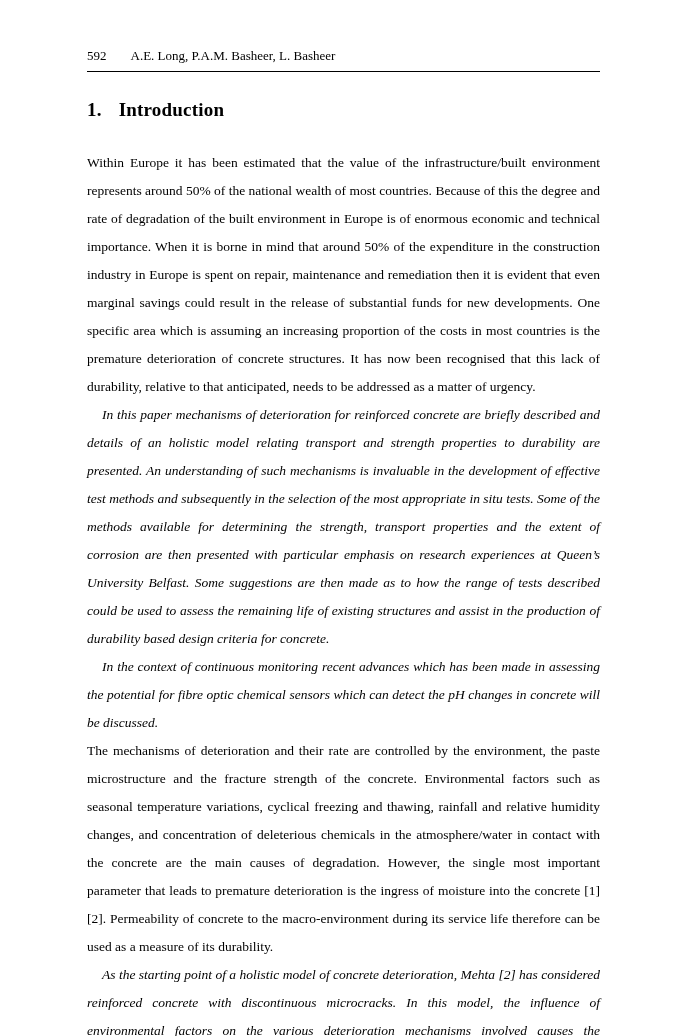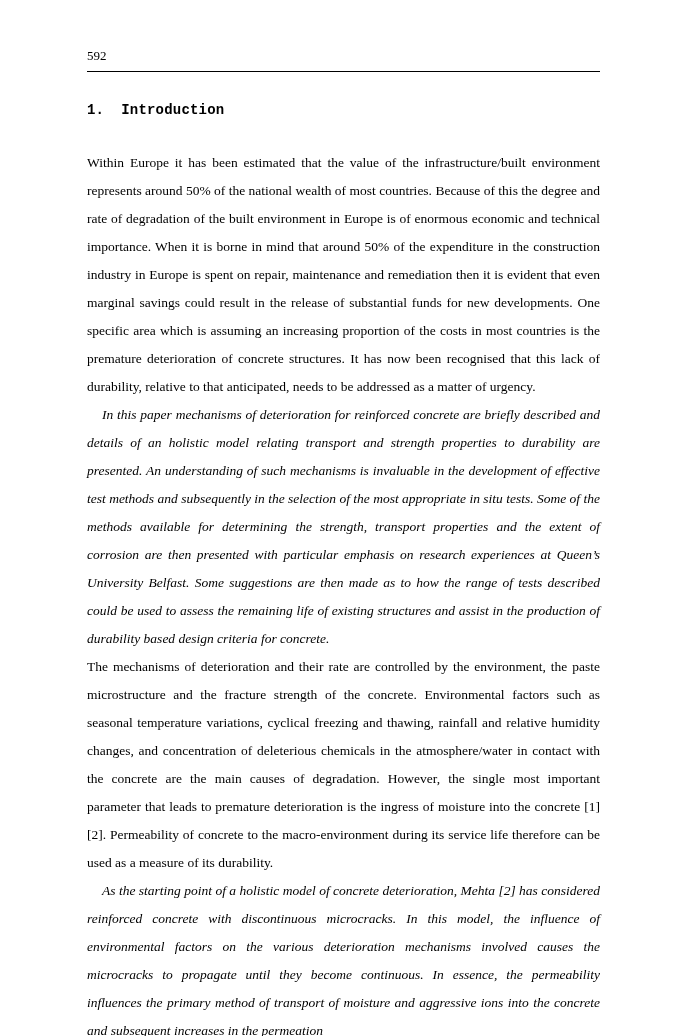--- a/index.html
+++ b/index.html
@@ -24,23 +24,23 @@
   .page-number { margin-right: 24px; }
   .header-rule {
     border: none;
     border-top: 1px solid #000000;
     margin-top: 7px;
     width: 100%;
   }
   .section-heading {
     margin-top: 26px;
     margin-bottom: 27px;
-    font-family: Liberation Mono, monospace;
+    font-family: Liberation Serif, serif;
     font-weight: bold;
-    font-size: 14px;
+    font-size: 19px;
     line-height: 24px;
     letter-spacing: 0.2px;
   }
   .section-heading .section-number { margin-right: 17px; }
   .body-par {
     font-size: 13.5px;
     line-height: 28px;
     text-align: justify;
     margin: 0;
   }
@@ -54,31 +54,33 @@
     line-height: 17px;
   }
 </style>
 </head>
 <body>
 
 <div class="page">
 
   <header class="running-header">
     <span class="page-number">592</span>
+    <span class="running-head">A.E. Long, P.A.M. Basheer, L. Basheer</span>
   </header>
 
   <hr class="header-rule">
 
   <h1 class="section-heading">
     <span class="section-number">1.</span><span>Introduction</span>
   </h1>
 
   <p class="body-par">Within Europe it has been estimated that the value of the infrastructure/built environment represents around 50% of the national wealth of most countries. Because of this the degree and rate of degradation of the built environment in Europe is of enormous economic and technical importance. When it is borne in mind that around 50% of the expenditure in the construction industry in Europe is spent on repair, maintenance and remediation then it is evident that even marginal savings could result in the release of substantial funds for new developments. One specific area which is assuming an increasing proportion of the costs in most countries is the premature deterioration of concrete structures. It has now been recognised that this lack of durability, relative to that anticipated, needs to be addressed as a matter of urgency.</p>
 
   <p class="body-par indent">In this paper mechanisms of deterioration for reinforced concrete are briefly described and details of an holistic model relating transport and strength properties to durability are presented. An understanding of such mechanisms is invaluable in the development of effective test methods and subsequently in the selection of the most appropriate in situ tests. Some of the methods available for determining the strength, transport properties and the extent of corrosion are then presented with particular emphasis on research experiences at Queen’s University Belfast. Some suggestions are then made as to how the range of tests described could be used to assess the remaining life of existing structures and assist in the production of durability based design criteria for concrete.</p>
 
+  <p class="body-par indent">In the context of continuous monitoring recent advances which has been made in assessing the potential for fibre optic chemical sensors which can detect the pH changes in concrete will be discussed.</p>
 
 
   <p class="body-par">The mechanisms of deterioration and their rate are controlled by the environment, the paste microstructure and the fracture strength of the concrete. Environmental factors such as seasonal temperature variations, cyclical freezing and thawing, rainfall and relative humidity changes, and concentration of deleterious chemicals in the atmosphere/water in contact with the concrete are the main causes of degradation. However, the single most important parameter that leads to premature deterioration is the ingress of moisture into the concrete [1][2]. Permeability of concrete to the macro-environment during its service life therefore can be used as a measure of its durability.</p>
 
   <p class="body-par indent">As the starting point of a holistic model of concrete deterioration, Mehta [2] has considered reinforced concrete with discontinuous microcracks. In this model, the influence of environmental factors on the various deterioration mechanisms involved causes the microcracks to propagate until they become continuous. In essence, the permeability influences the primary method of transport of moisture and aggressive ions into the concrete and subsequent increases in the permeation</p>
 
 </div>
 
 </body></html>

